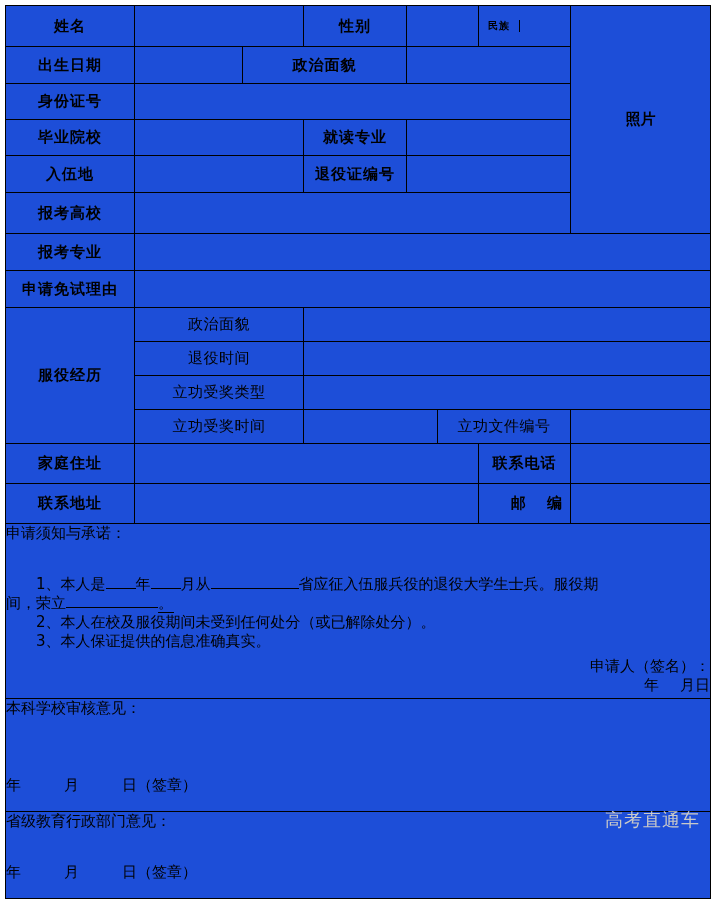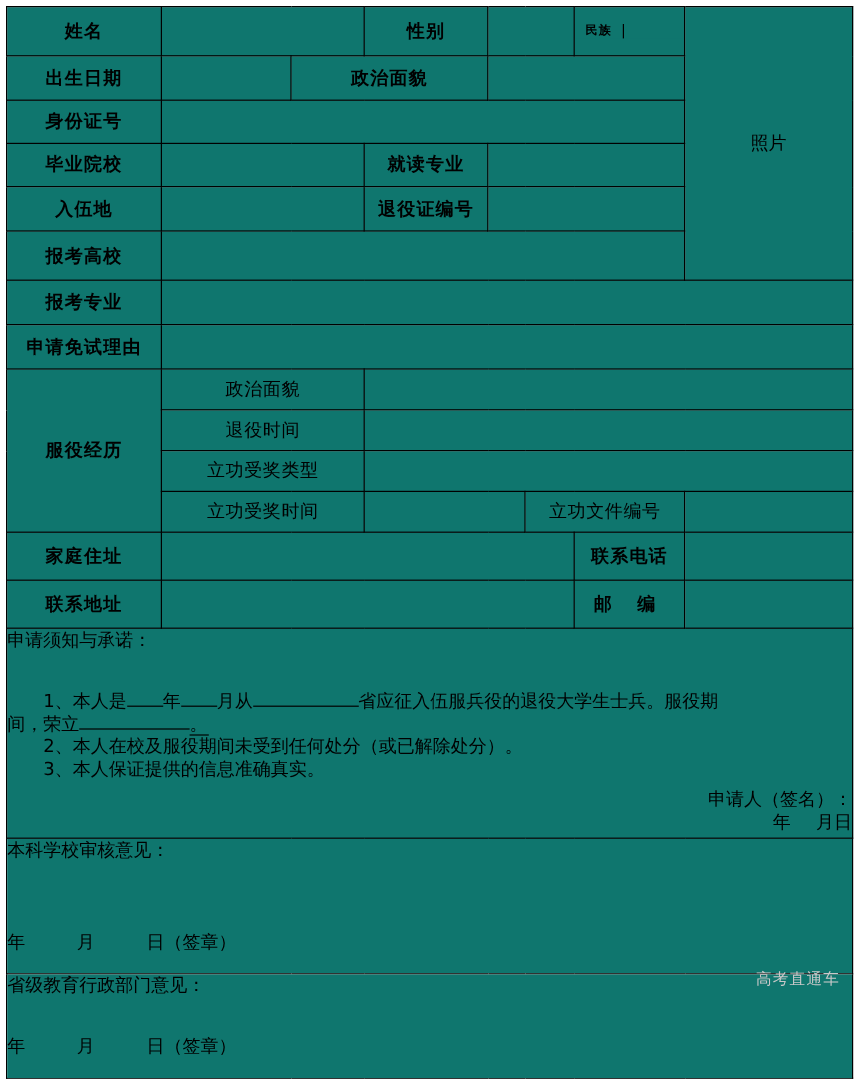--- a/index.html
+++ b/index.html
@@ -30,46 +30,46 @@
     table-layout: fixed;
     width: 705px;
     border: 1.6px solid #000;
   }
   table.form td {
     border: 1.2px solid #000;
     padding: 0;
     vertical-align: middle;
     font-size: 15px;
     line-height: 1.25;
-    background: #0f766e;
+    background: #1d4ed8;
   }
 
   
   .lbl {
     text-align: center;
     font-weight: bold;
     letter-spacing: 1px;
     font-size: 15.5px;
   }
   .lbl-sub {
     text-align: center;
     font-weight: normal;
     letter-spacing: 0.5px;
     font-size: 15px;
   }
   .val { text-align: left; }
 
   .photo-cell {
     text-align: center;
-    font-weight: normal;
+    font-weight: bold;
     font-size: 15px;
     vertical-align: middle;
   }
 
-  .spaced { letter-spacing: 8px; padding-left: 8px; }
+  .spaced { letter-spacing: 8px; padding-left: 8px; text-align: right; }
 
   
   .notes {
     text-align: left;
     padding: 7px 10px 9px 10px;
     font-size: 14.5px;
     line-height: 1.62;
   }
   .notes .heading { display: block; }
   .notes .item {
@@ -121,21 +121,21 @@
     padding-right: 4px;
   }
   .fd-y { display: inline-block; width: 58px; }
   .fd-m { display: inline-block; width: 58px; }
 
   .watermark {
     position: absolute;
     right: 10px;
     top: -22px;
     color: #c9c9c9;
-    font-size: 13px;
+    font-size: 18px;
     letter-spacing: 1px;
     pointer-events: none;
     white-space: nowrap;
   }
 </style>
 </head>
 <body>
 
 <div class="sheet">
   <table class="form">

